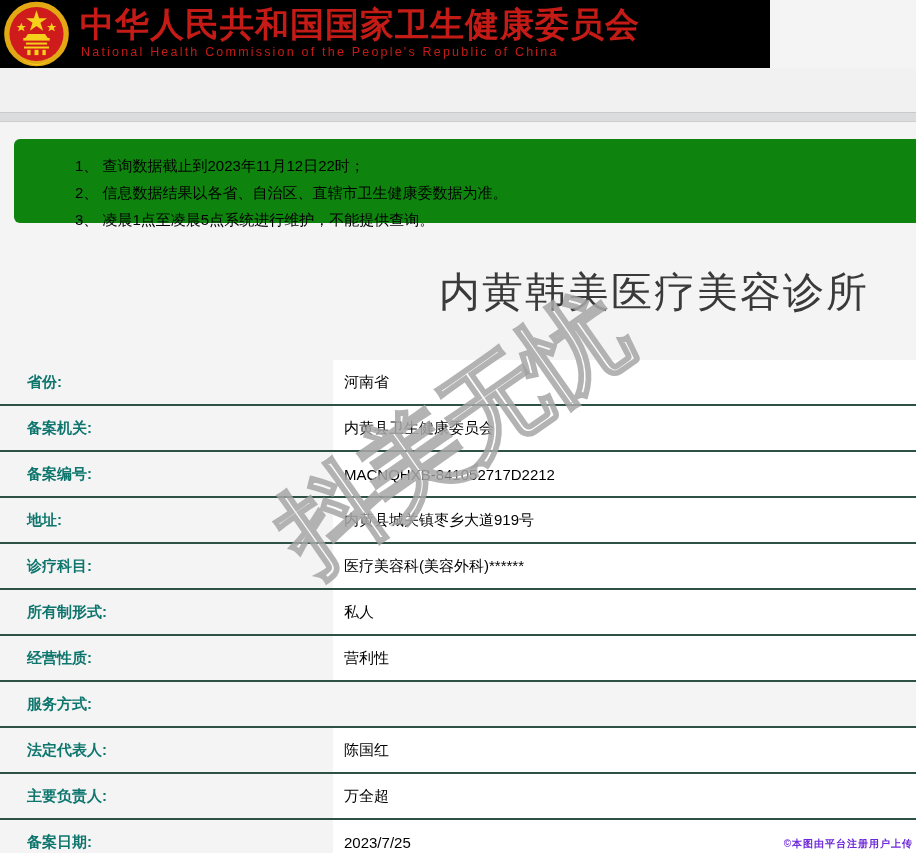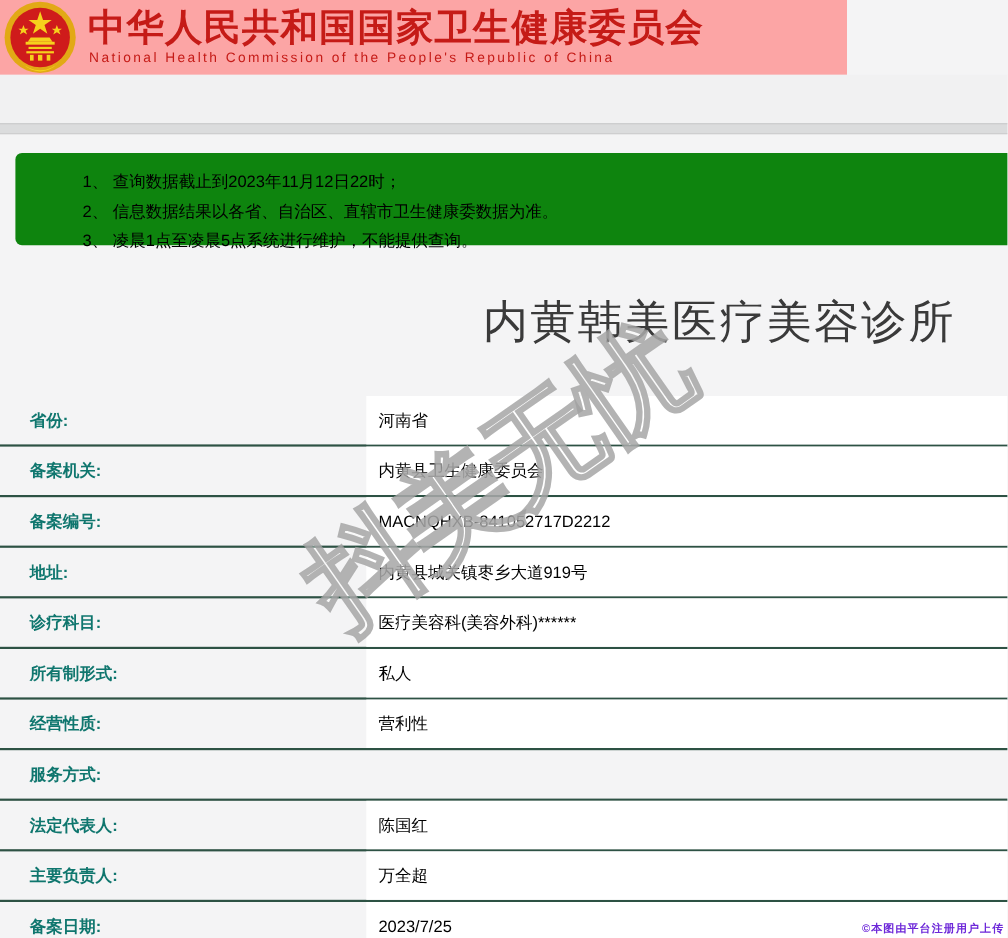--- a/index.html
+++ b/index.html
@@ -2,21 +2,21 @@
 <html><head>
 <meta charset="utf-8">
 <style>
   html,body{margin:0;padding:0;}
   body{
     width:916px;height:853px;position:relative;overflow:hidden;
     background:#f4f4f5;
     font-family:"Liberation Sans","DejaVu Sans",sans-serif;
     cursor:default;
   }
-  .site-header{position:absolute;left:0;top:0;width:770px;height:68px;background:#fca5a5;}
+  .site-header{position:absolute;left:0;top:0;width:770px;height:68px;background:#000000;}
   .emblem{position:absolute;left:3px;top:1px;width:67px;height:66px;}
   .title-cn{position:absolute;left:80px;top:2px;font-size:34px;font-weight:bold;color:#c51b17;letter-spacing:1px;white-space:nowrap;}
   .title-en{position:absolute;left:81px;top:45px;font-size:12.5px;font-weight:normal;color:#c51b17;letter-spacing:2.2px;white-space:nowrap;}
   .upper-gray{position:absolute;top:68px;left:0;width:916px;height:44px;background:#f1f1f2;}
   .gray-band{position:absolute;top:112px;left:0;width:916px;height:8px;background:#dbdcdd;border-top:1px solid #c9cacb;border-bottom:1px solid #cccdce;box-sizing:content-box;}
   .notice-box{
     position:absolute;left:14px;top:139px;width:902px;height:84px;background:#0e840e;
     border-radius:6px 0 0 6px;box-sizing:border-box;padding:13px 0 0 61px;
     color:#000;font-size:15px;line-height:27px;font-weight:500;
   }

